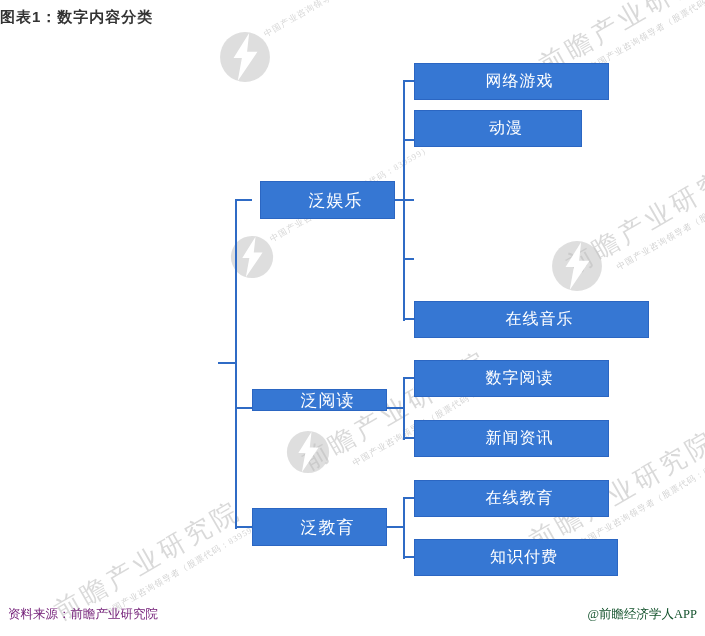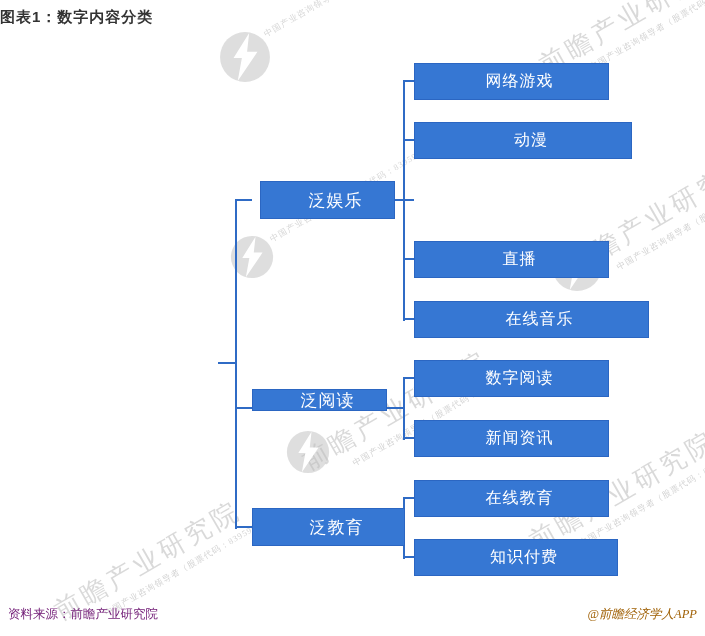--- a/index.html
+++ b/index.html
@@ -10,21 +10,21 @@
   
   .chart-title{
     position:absolute;top:8px;left:0;width:100%;text-align:left;
     font-family:"Liberation Sans","DejaVu Sans",sans-serif;
     font-size:15px;font-weight:bold;color:#333;letter-spacing:1px;z-index:4;
   }
   .footer-source{
     position:absolute;left:8px;top:606px;font-size:12.5px;color:#701a75;z-index:4;
   }
   .footer-credit{
-    position:absolute;right:8px;top:606px;font-size:12.5px;color:#a16207;z-index:4;font-style:italic;
+    position:absolute;right:8px;top:606px;font-size:12.5px;color:#14532d;z-index:4;
   }
   
   .node{
     position:absolute;z-index:3;box-sizing:border-box;
     background:var(--node-fill,#3677d3);
     border:1px solid var(--node-border,#2b66c2);
     color:#fff;display:flex;align-items:center;justify-content:center;
     letter-spacing:1px;
     padding-left:16px;
   }
@@ -117,25 +117,24 @@
   <div class="line hline" style="left:403px;top:437px;width:11px"></div>
 
   <div class="line hline" style="left:387px;top:526px;width:17px"></div>
   <div class="line vline" style="left:403px;top:497px;height:62px"></div>
   <div class="line hline" style="left:403px;top:497px;width:11px"></div>
   <div class="line hline" style="left:403px;top:556px;width:11px"></div>
 
 
   <div class="node branch" style="left:260px;top:181px;width:135px;height:38px">泛娱乐</div>
   <div class="node branch" style="left:252px;top:389px;width:135px;height:22px">泛阅读</div>
-  <div class="node branch" style="left:252px;top:508px;width:153px;height:38px">泛教育</div>
+  <div class="node branch" style="left:252px;top:508px;width:135px;height:38px">泛教育</div>
 
   <div class="node leaf" style="left:414px;top:63px;width:195px;height:37px">网络游戏</div>
-  <div class="node leaf" style="left:414px;top:122px;width:218px;height:37px">动漫</div>
-  <div class="node leaf" style="left:414px;top:241px;width:195px;height:37px">直播</div>
+  <div class="node leaf" style="left:414px;top:110px;width:168px;height:37px">动漫</div>
   <div class="node leaf" style="left:414px;top:301px;width:235px;height:37px">在线音乐</div>
   <div class="node leaf" style="left:414px;top:420px;width:195px;height:37px">新闻资讯</div>
   <div class="node leaf" style="left:414px;top:360px;width:195px;height:37px">数字阅读</div>
   <div class="node leaf" style="left:414px;top:480px;width:195px;height:37px">在线教育</div>
   <div class="node leaf" style="left:414px;top:539px;width:204px;height:37px">知识付费</div>
 
   <div class="footer-source">资料来源：前瞻产业研究院</div>
   <div class="footer-credit">@前瞻经济学人APP</div>
 
 </div>

